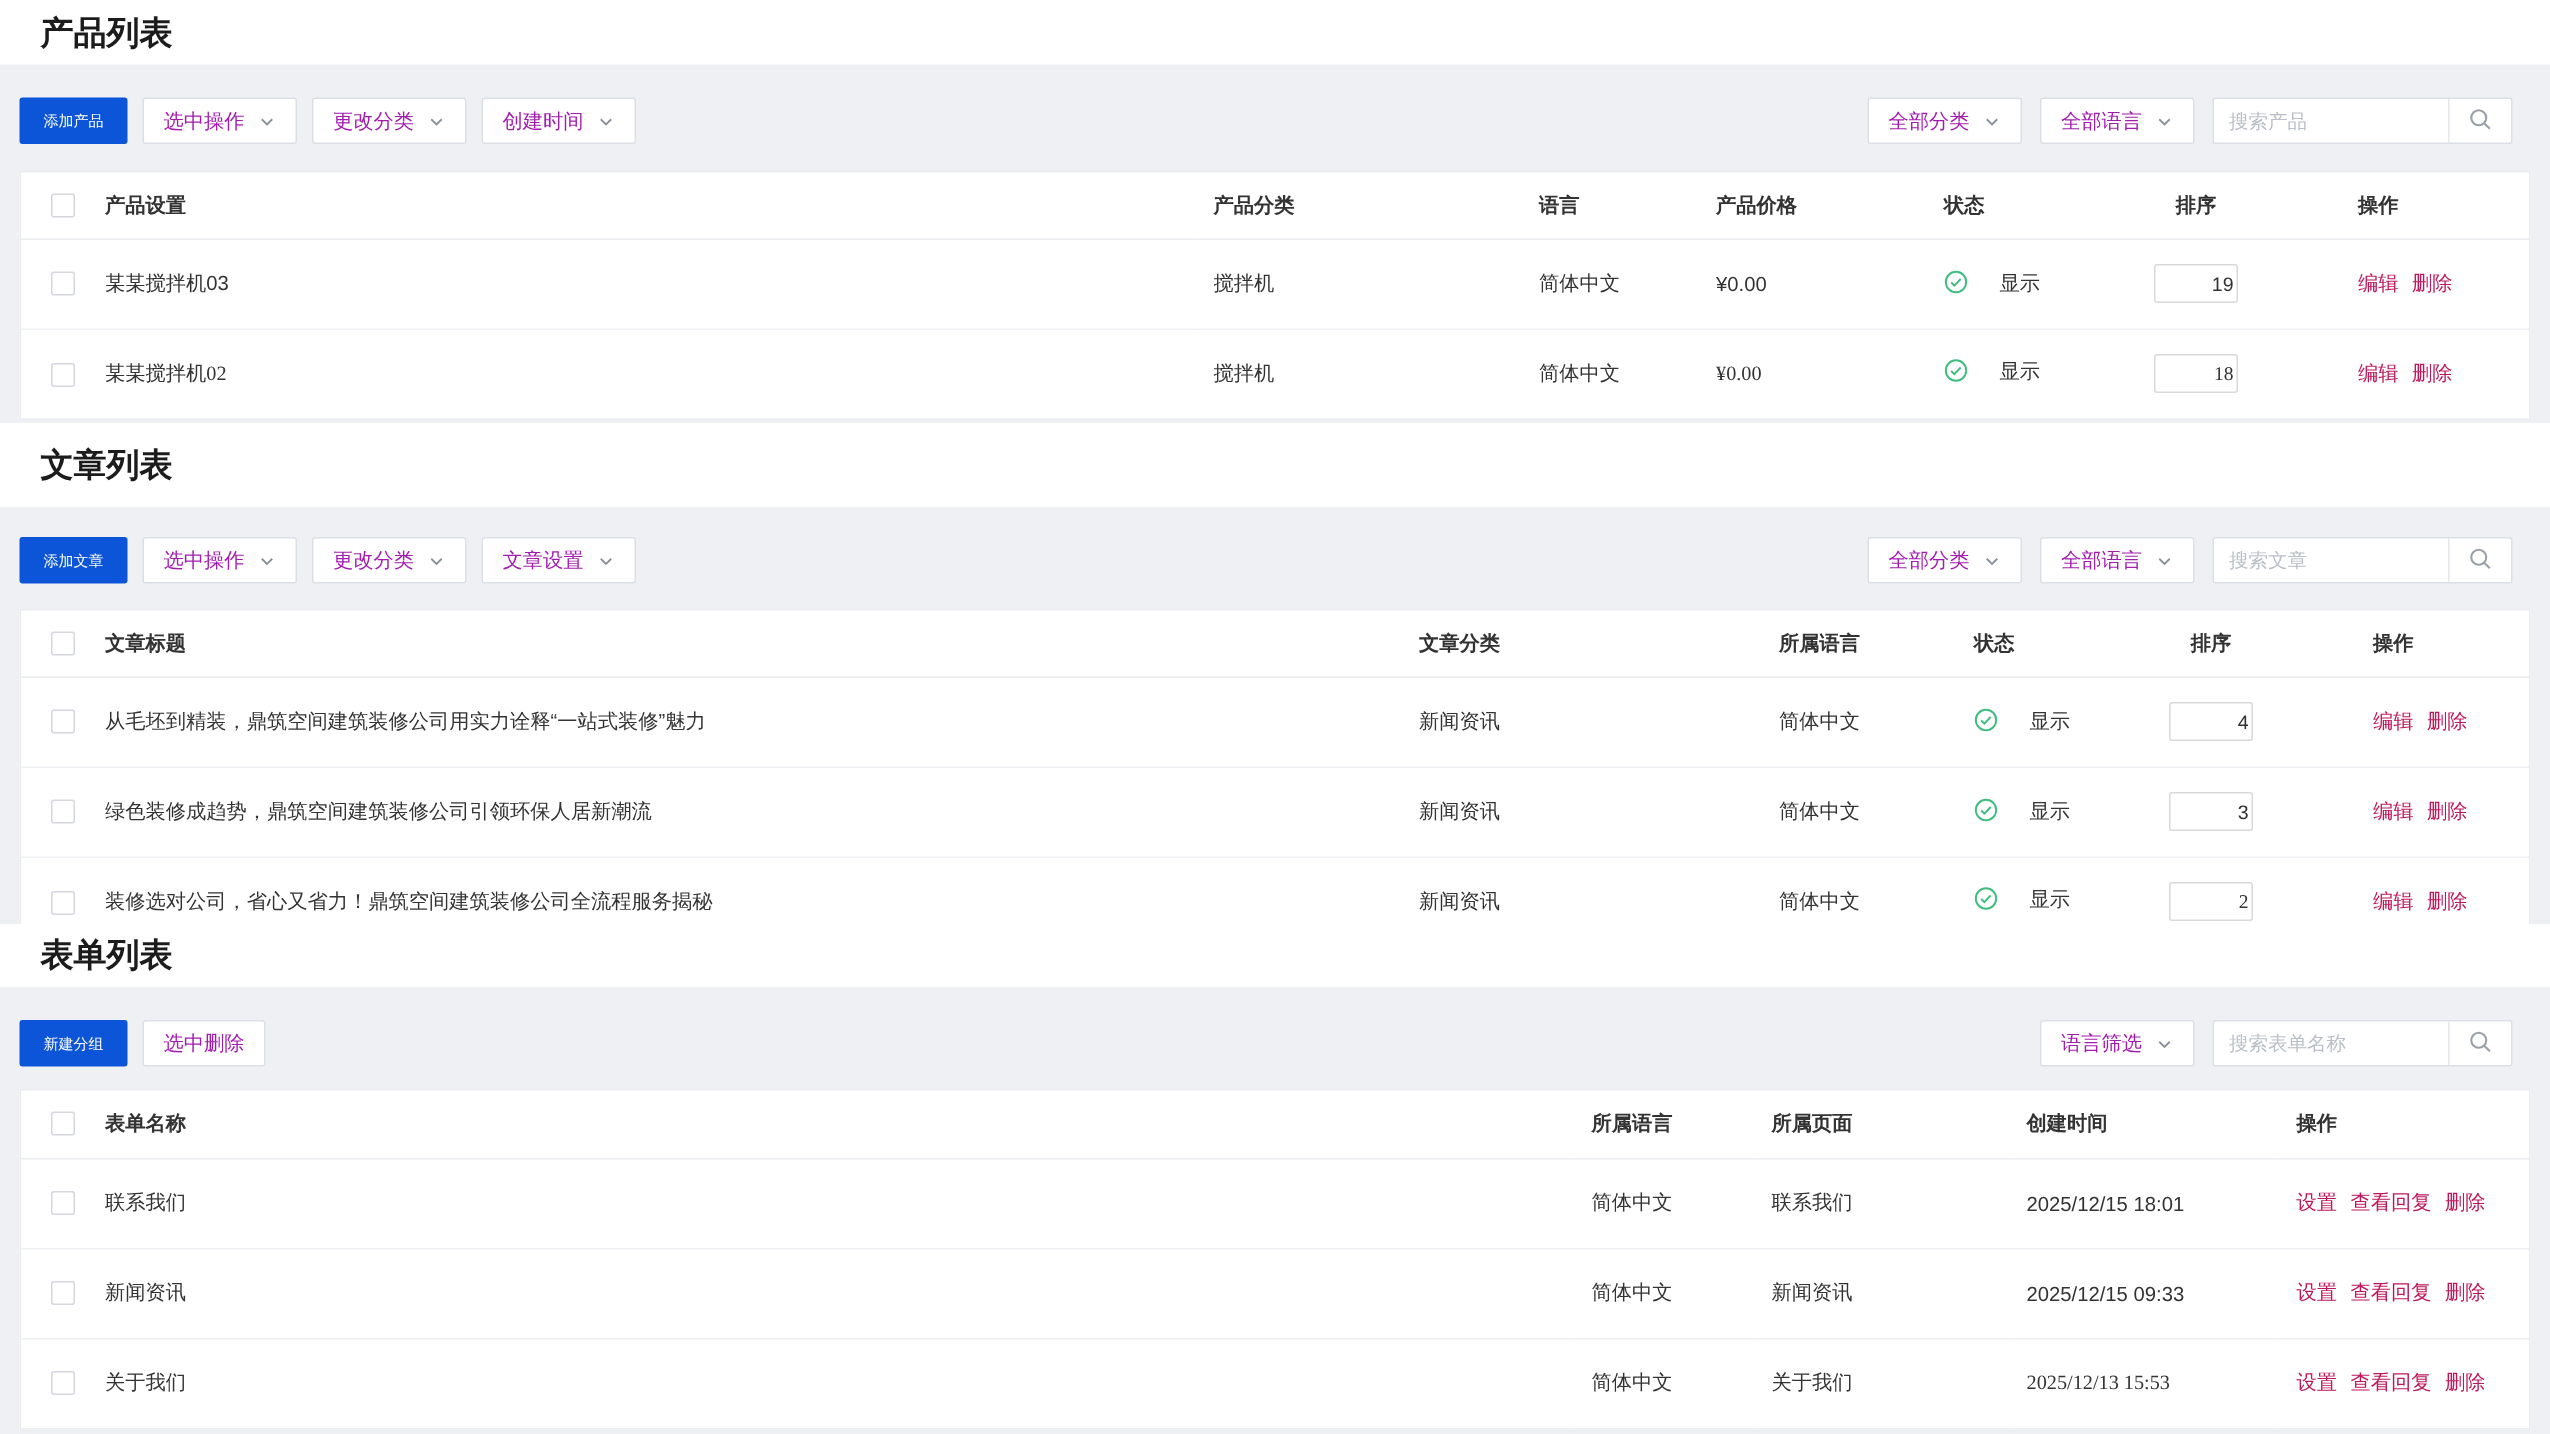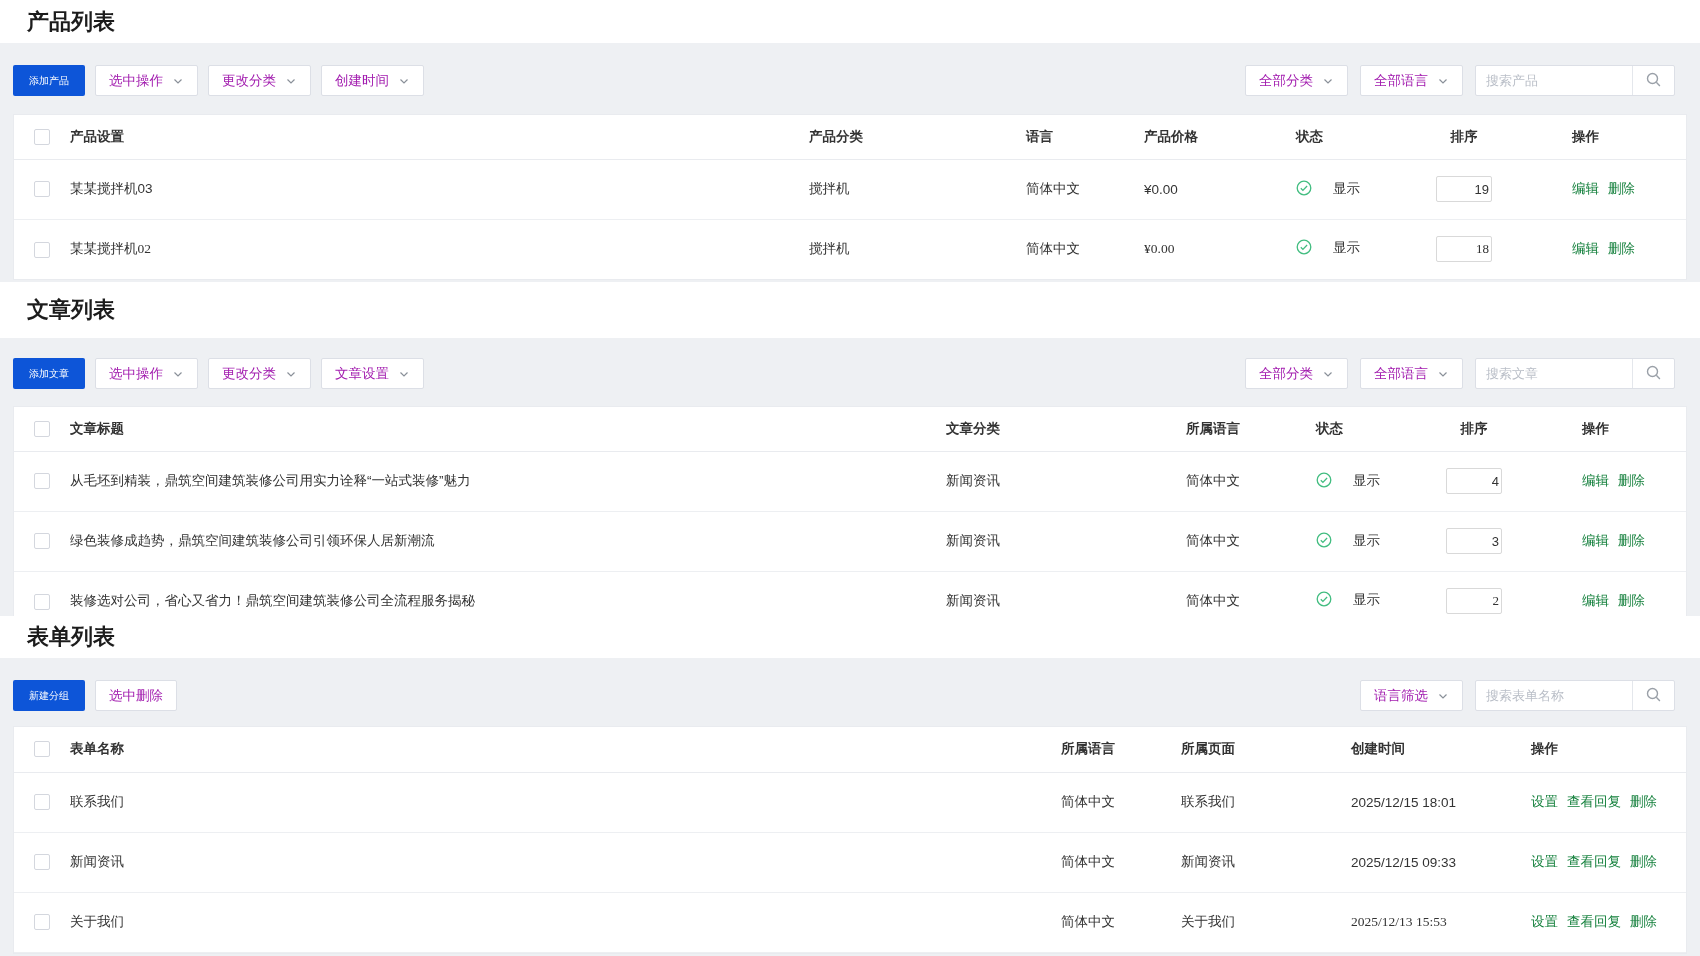--- a/index.html
+++ b/index.html
@@ -72,21 +72,21 @@
     vertical-align:middle; cursor:pointer;
   }
   .name-cell { padding-left:8px !important; }
   .status-cell { }
   .status-inner { display:flex; gap:21px; }
   .sort-cell { text-align:center; }
   .sort-input {
     width:56px; height:26px; border:1px solid #d9d9d9; border-radius:2px;
     text-align:right; font-size:13px; color:#333; font-family:inherit; outline:none;
   }
-  .actions-cell a { color:#15803d; text-decoration:none; margin-right:9px; cursor:pointer; }
+  .actions-cell a { color:#be185d; text-decoration:none; margin-right:9px; cursor:pointer; }
   .pad-actions { padding-left:48px !important; }
   .chev { flex:none; display:inline-flex; }
 </style>
 </head>
 <body>
 
 <div class="section-title" id="s1-title">产品列表</div>
 
 <div class="band" id="band1">
   <div class="toolbar">

